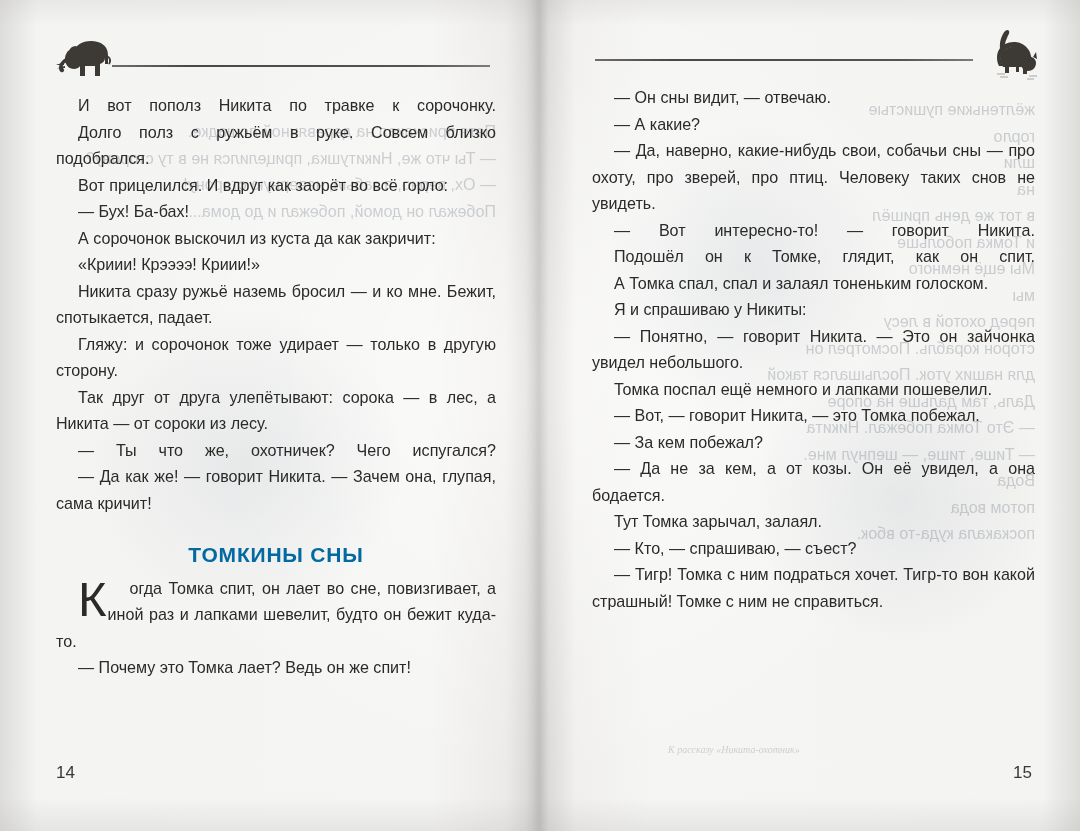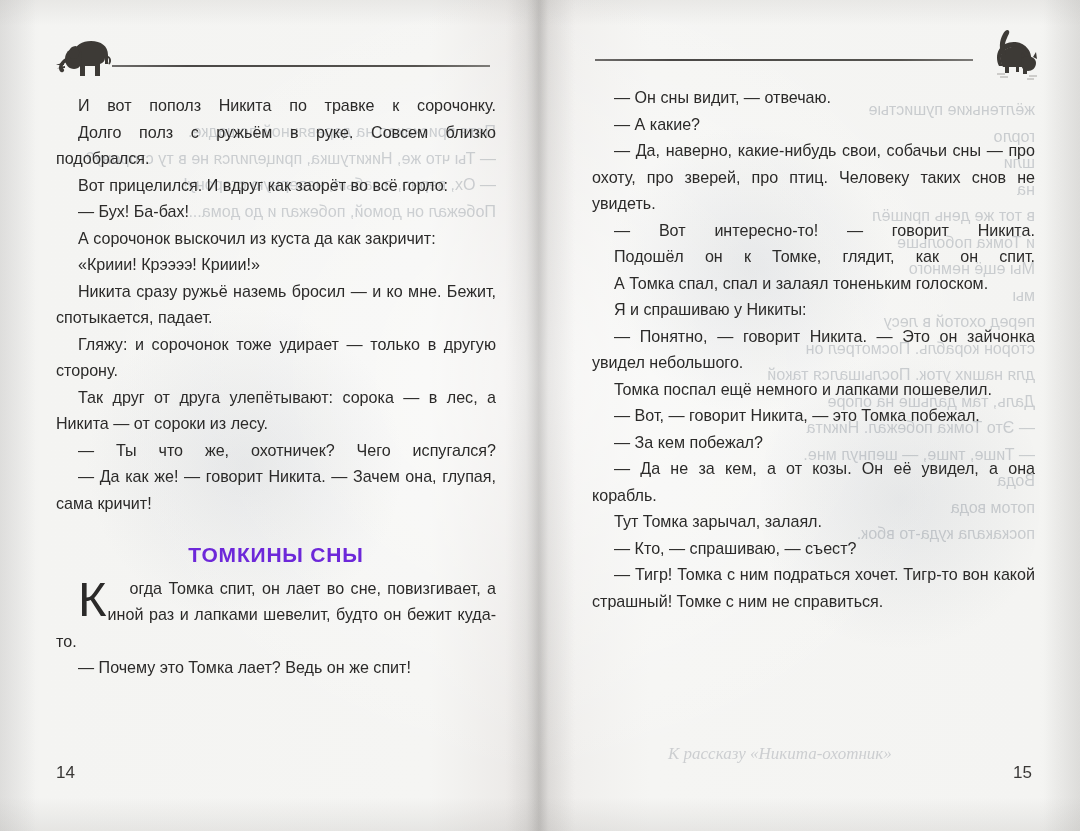--- a/index.html
+++ b/index.html
@@ -121,21 +121,21 @@
   .column p.noindent { text-indent: 0; }
   
   .column p { text-align-last: left; }
   .column p.full { text-align-last: justify; }
 
   .section-title {
     font-family: "Liberation Sans", sans-serif;
     font-size: 21px;
     font-weight: 700;
     letter-spacing: 0.8px;
-    color: #6d28d9;
+    color: #0369a1;
     text-align: center;
     text-indent: 0;
     margin: 26px 0 6px 0;
     text-align-last: center;
   }
 
   .dropcap-para {
     text-indent: 0;
     position: relative;
   }
@@ -178,21 +178,21 @@
   }
   .st-left  { left: 56px; top: 118px; width: 440px; }
   .st-right { left: 592px; top: 96px; width: 443px; }
 
   .ghost-caption {
     position: absolute;
     left: 668px;
     top: 744px;
     font-family: "Liberation Serif", serif;
     font-style: italic;
-    font-size: 17px;
+    font-size: 10px;
     color: rgba(108,116,130,0.30);
     transform: none;
     pointer-events: none;
     -webkit-user-select: none;
     user-select: none;
   }
   .ghost-blob {
     position: absolute;
     border-radius: 50%;
     background: radial-gradient(circle, rgba(150,158,172,0.16), rgba(150,158,172,0) 68%);
@@ -310,21 +310,21 @@
       <p>— А какие?</p>
       <p>— Да, наверно, какие-нибудь свои, собачьи сны — про охоту, про зверей, про птиц. Человеку таких снов не увидеть.</p>
       <p class="full">— Вот интересно-то! — говорит Никита.</p>
       <p class="full">Подошёл он к Томке, глядит, как он спит.</p>
       <p>А Томка спал, спал и залаял тоненьким голоском.</p>
       <p>Я и спрашиваю у Никиты:</p>
       <p>— Понятно, — говорит Никита. — Это он зайчонка увидел небольшого.</p>
       <p>Томка поспал ещё немного и лапками пошевелил.</p>
       <p>— Вот, — говорит Никита, — это Томка побежал.</p>
       <p>— За кем побежал?</p>
-      <p>— Да не за кем, а от козы. Он её увидел, а она корабль.</p>
+      <p>— Да не за кем, а от козы. Он её увидел, а она бодается.</p>
       <p>Тут Томка зарычал, залаял.</p>
       <p>— Кто, — спрашиваю, — съест?</p>
       <p>— Тигр! Томка с ним подраться хочет. Тигр-то вон какой страшный! Томке с ним не справиться.</p>
     </div>
 
     <div class="showthrough st-right" style="left:52px;top:96px;width:443px;">жёлтенькие пушистые
 горло
 шли
 на
 в тот же день пришёл

